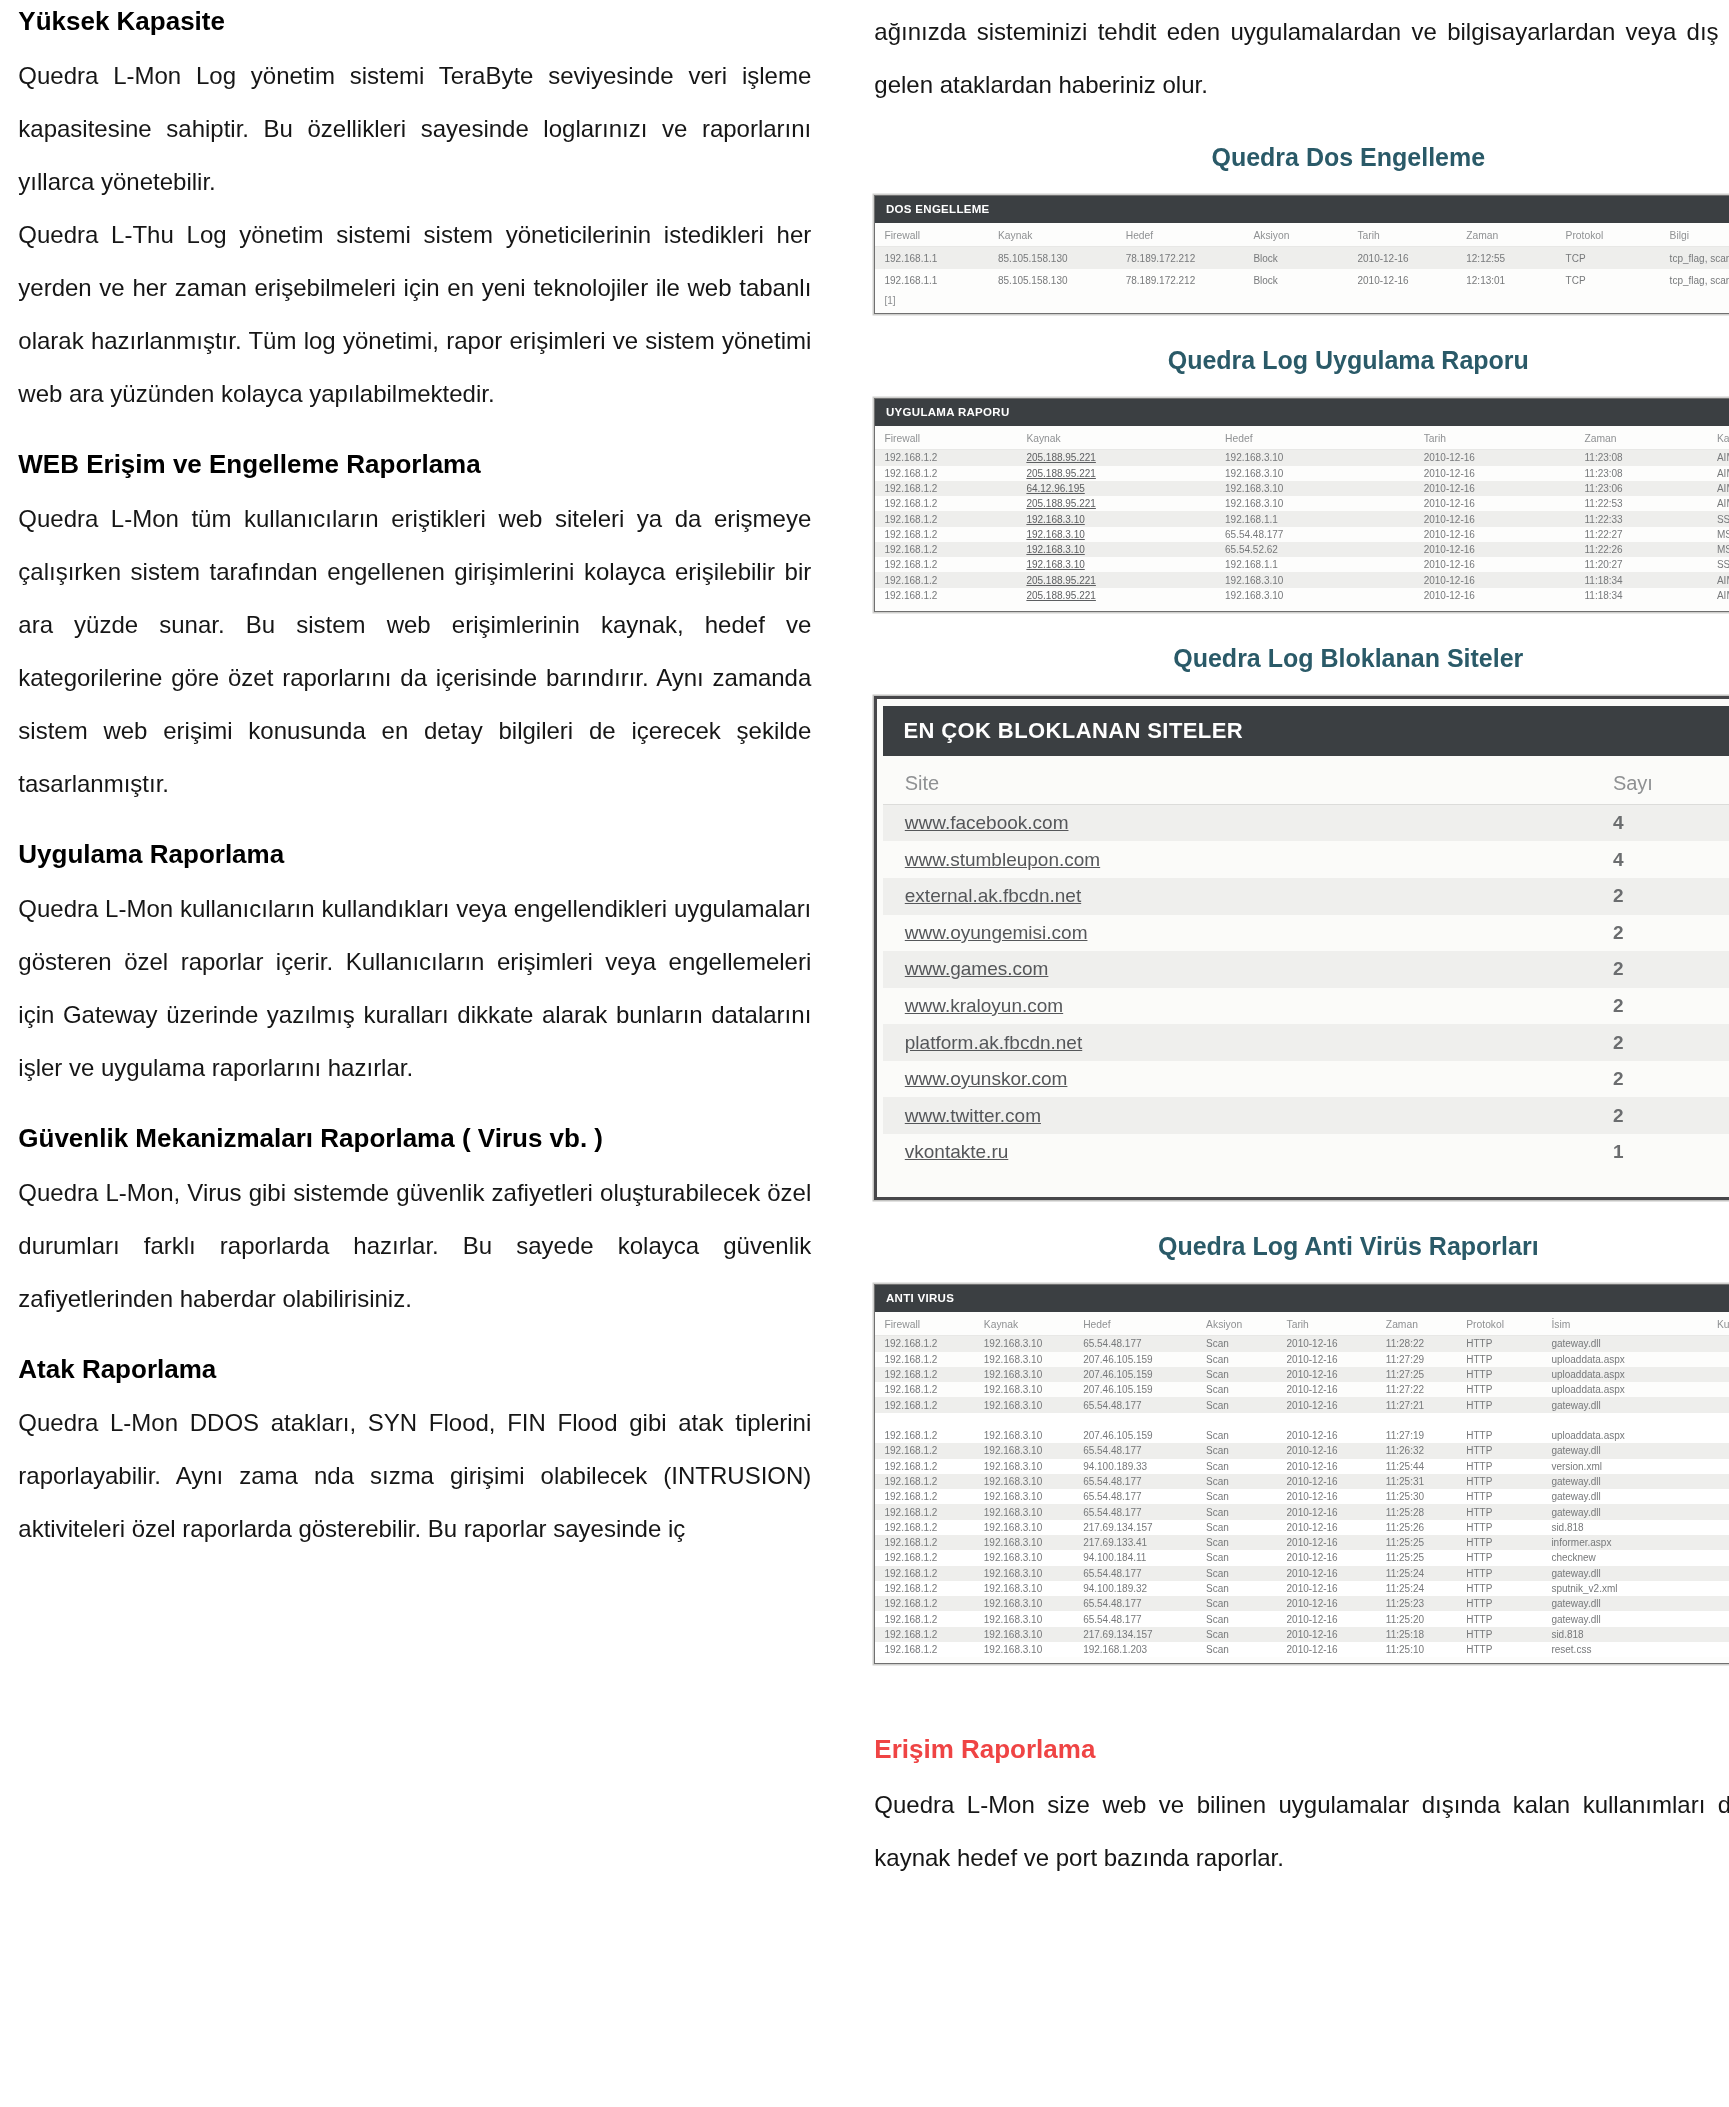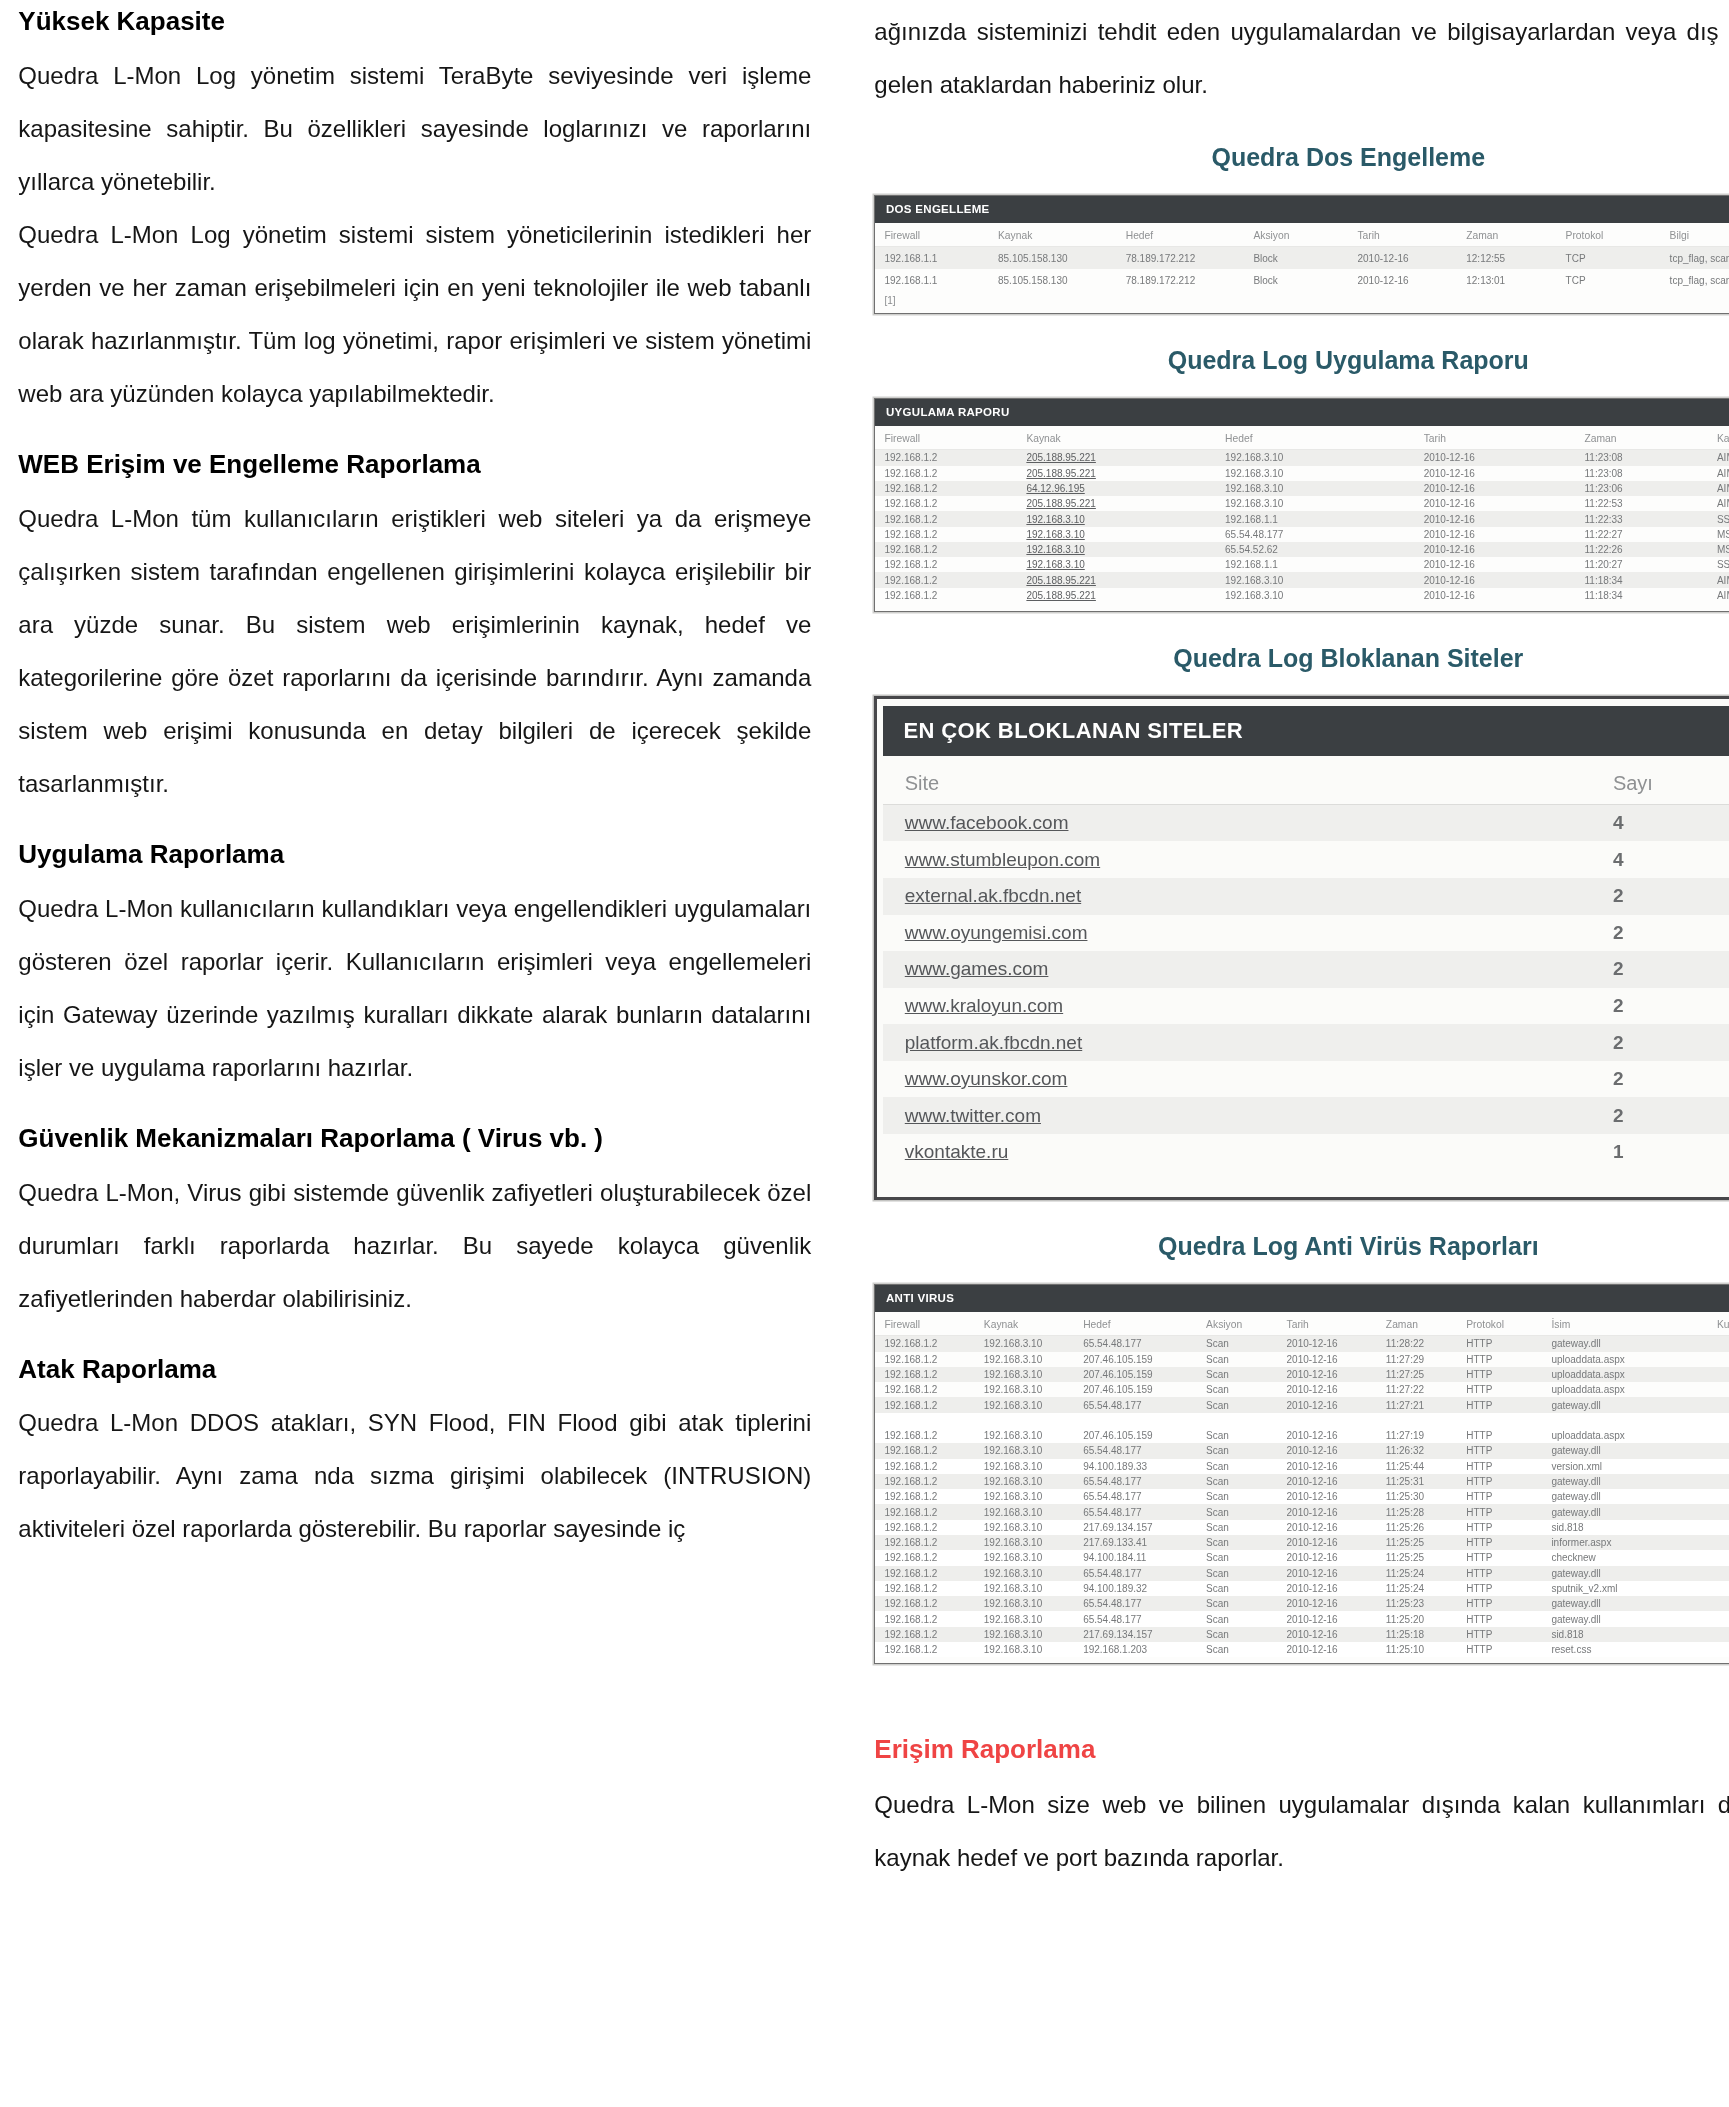--- a/index.html
+++ b/index.html
@@ -54,21 +54,21 @@
 </style>
 </head>
 <body>
 
 <div class="page">
 
   <div class="col-left">
     <h2 class="lh first">Yüksek Kapasite</h2>
     <p class="lp">Quedra L-Mon Log yönetim sistemi TeraByte seviyesinde veri işleme kapasitesine sahiptir. Bu özellikleri sayesinde loglarınızı ve raporlarını yıllarca yönetebilir.</p>
 
-    <p class="lp">Quedra L-Mon Log yönetim sistemi sistem yöneticilerinin istedikleri her yerden ve her zaman erişebilmeleri için en yeni teknolojiler ile web tabanlı olarak hazırlanmıştır. Tüm log yönetimi, rapor erişimleri ve sistem yönetimi web ara yüzünden kolayca yapılabilmektedir.</p>
+    <p class="lp">Quedra L-Thu Log yönetim sistemi sistem yöneticilerinin istedikleri her yerden ve her zaman erişebilmeleri için en yeni teknolojiler ile web tabanlı olarak hazırlanmıştır. Tüm log yönetimi, rapor erişimleri ve sistem yönetimi web ara yüzünden kolayca yapılabilmektedir.</p>
 
     <h2 class="lh">WEB Erişim ve Engelleme Raporlama</h2>
     <p class="lp">Quedra L-Mon tüm kullanıcıların eriştikleri web siteleri ya da erişmeye çalışırken sistem tarafından engellenen girişimlerini kolayca erişilebilir bir ara yüzde sunar. Bu sistem web erişimlerinin kaynak, hedef ve kategorilerine göre özet raporlarını da içerisinde barındırır. Aynı zamanda sistem web erişimi konusunda en detay bilgileri de içerecek şekilde tasarlanmıştır.</p>
 
     <h2 class="lh">Uygulama Raporlama</h2>
     <p class="lp">Quedra L-Mon kullanıcıların kullandıkları veya engellendikleri uygulamaları gösteren özel raporlar içerir. Kullanıcıların erişimleri veya engellemeleri için Gateway üzerinde yazılmış kuralları dikkate alarak bunların datalarını işler ve uygulama raporlarını hazırlar.</p>
 
     <h2 class="lh">Güvenlik Mekanizmaları Raporlama ( Virus vb. )</h2>
     <p class="lp">Quedra L-Mon, Virus gibi sistemde güvenlik zafiyetleri oluşturabilecek özel durumları farklı raporlarda hazırlar. Bu sayede kolayca güvenlik zafiyetlerinden haberdar olabilirisiniz.</p>
 

